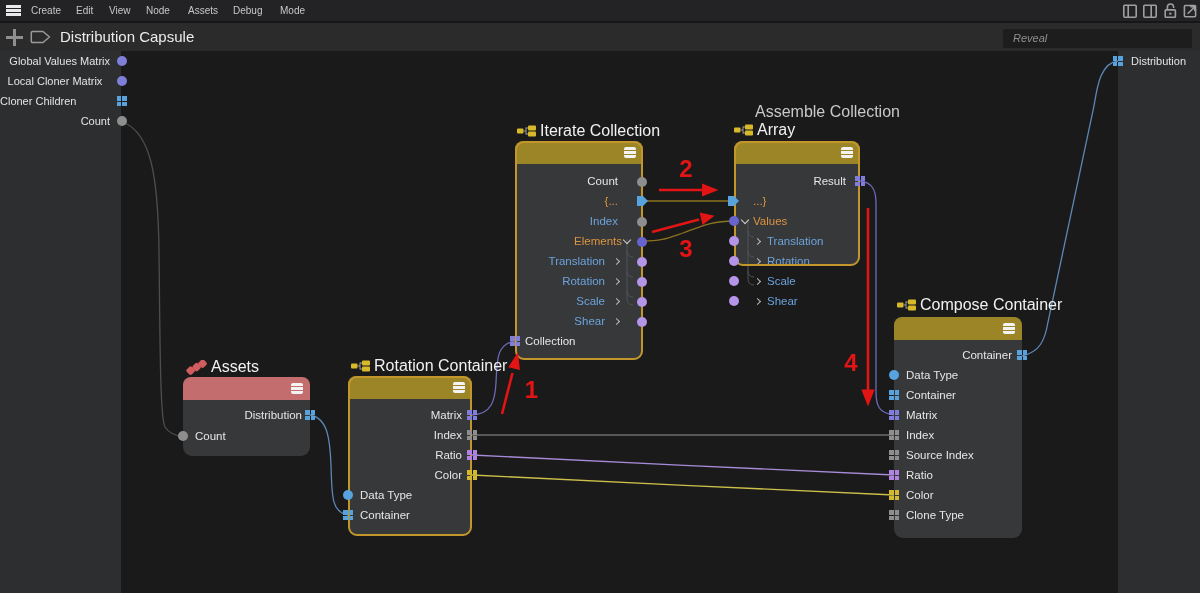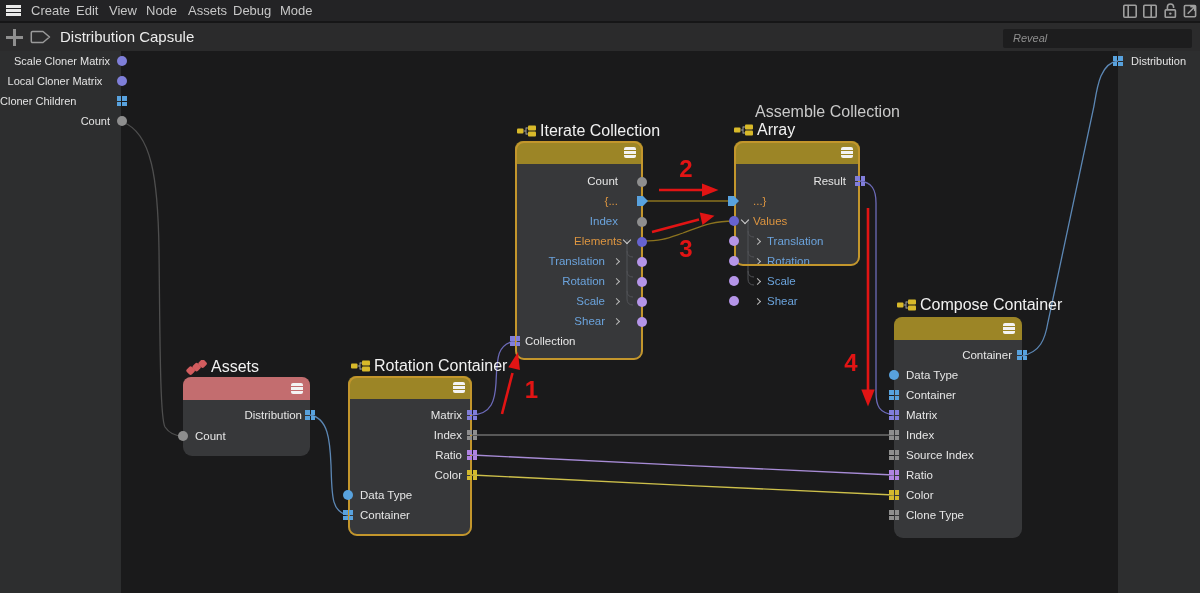--- a/index.html
+++ b/index.html
@@ -1,18 +1,18 @@
 <!DOCTYPE html>
 <html><head>
 <meta charset="utf-8">
 <style>
 *{margin:0;padding:0;box-sizing:border-box}
 html,body{width:1200px;height:593px;overflow:hidden;background:#1a1a1b;font-family:"Liberation Sans",sans-serif}
 #menubar{position:absolute;left:0;top:0;width:1200px;height:21px;background:#232325}
-#menubar .mi{position:absolute;top:0;line-height:21px;font-size:13px;color:#c7c7c7}
+#menubar .mi{position:absolute;top:0;line-height:21px;font-size:10px;color:#c7c7c7}
 #divider{position:absolute;left:0;top:21px;width:1200px;height:2px;background:#161617}
 #toolbar{position:absolute;left:0;top:23px;width:1200px;height:28px;background:#2b2b2c}
 #lpanel{position:absolute;left:0;top:51px;width:121px;height:542px;background:#2d2e2f}
 #rpanel{position:absolute;left:1118px;top:51px;width:82px;height:542px;background:#2d2e2f}
 .plab{position:absolute;font-size:11px;color:#e3e3e3;height:20px;line-height:20px}
 .node{position:absolute;background:#37383a;border-radius:9px;z-index:20}
 .node .hd{position:absolute;left:0;top:0;right:0;height:23px;border-radius:8px 8px 0 0}
 .hd.olive{background:#9c8526}
 .hd.rose{background:#c36d6f}
 .sel::after{content:"";position:absolute;inset:0;border:2px solid #c3962c;border-radius:9px;pointer-events:none;z-index:6}
@@ -68,21 +68,21 @@
     <path d="M2.5,8.5 h10.5 l6.5,5.5 l-6.5,5.5 h-10.5 a1.2,1.2 0 0 1 -1.2,-1.2 v-8.6 a1.2,1.2 0 0 1 1.2,-1.2 z" fill="none" stroke="#9a9a9a" stroke-width="1.5" stroke-linejoin="round"></path>
   </svg>
   <span style="position:absolute;left:60px;top:0;line-height:28px;font-size:15px;color:#ececec">Distribution Capsule</span>
   <div style="position:absolute;left:1003px;top:6px;width:189px;height:19px;background:#1d1d1e;border-radius:2px">
     <span style="position:absolute;left:10px;line-height:19px;font-size:11px;font-style:italic;color:#8f8f8f">Reveal</span>
   </div>
 </div>
 <div id="lpanel"></div>
 <div id="rpanel"></div>
 
-<div class="plab" style="left:0;top:51px;width:110px;text-align:right">Scale Cloner Matrix</div>
+<div class="plab" style="left:0;top:51px;width:110px;text-align:right">Global Values Matrix</div>
 <div class="plab" style="left:0;top:71px;width:110px;text-align:center">Local Cloner Matrix</div>
 <div class="plab" style="left:0;top:91px;width:110px;text-align:left">Cloner Children</div>
 <div class="plab" style="left:0;top:111px;width:110px;text-align:right">Count</div>
 <span class="pc purp" style="left:116.5px;top:56px;background:#7f7fd9"></span>
 <span class="pc purp" style="left:116.5px;top:76px;background:#7f7fd9"></span>
 <span class="ps blue" style="left:116.5px;top:96px">
     <i></i>
     <i></i>
     <i></i>
     <i></i>

